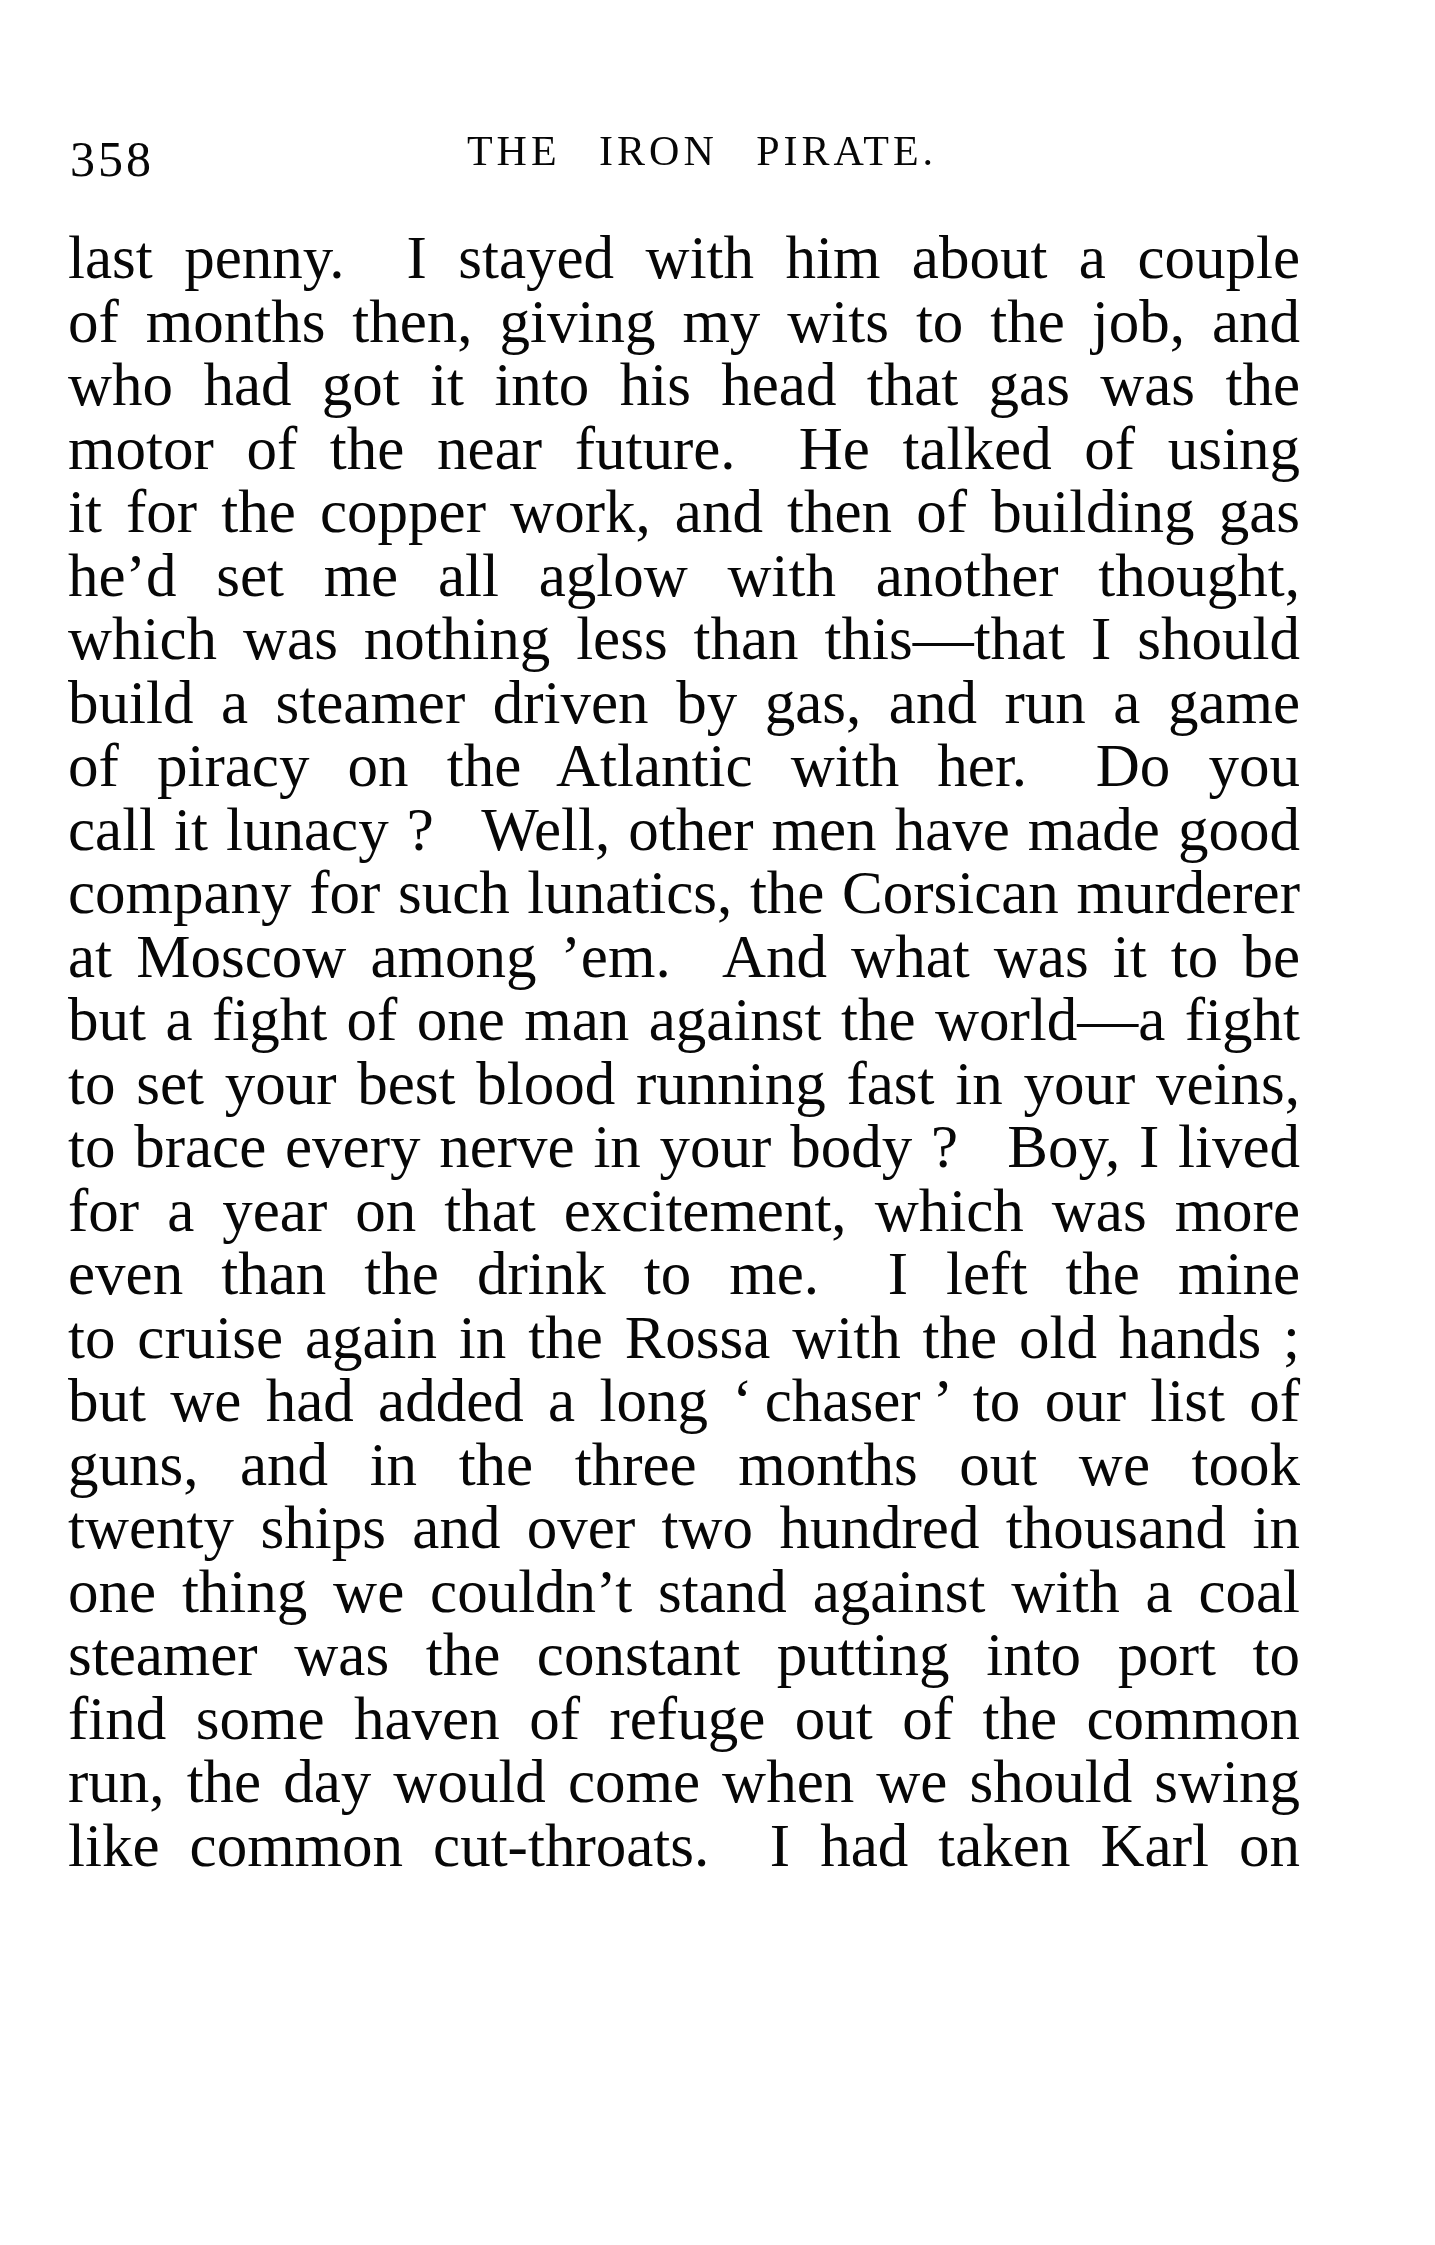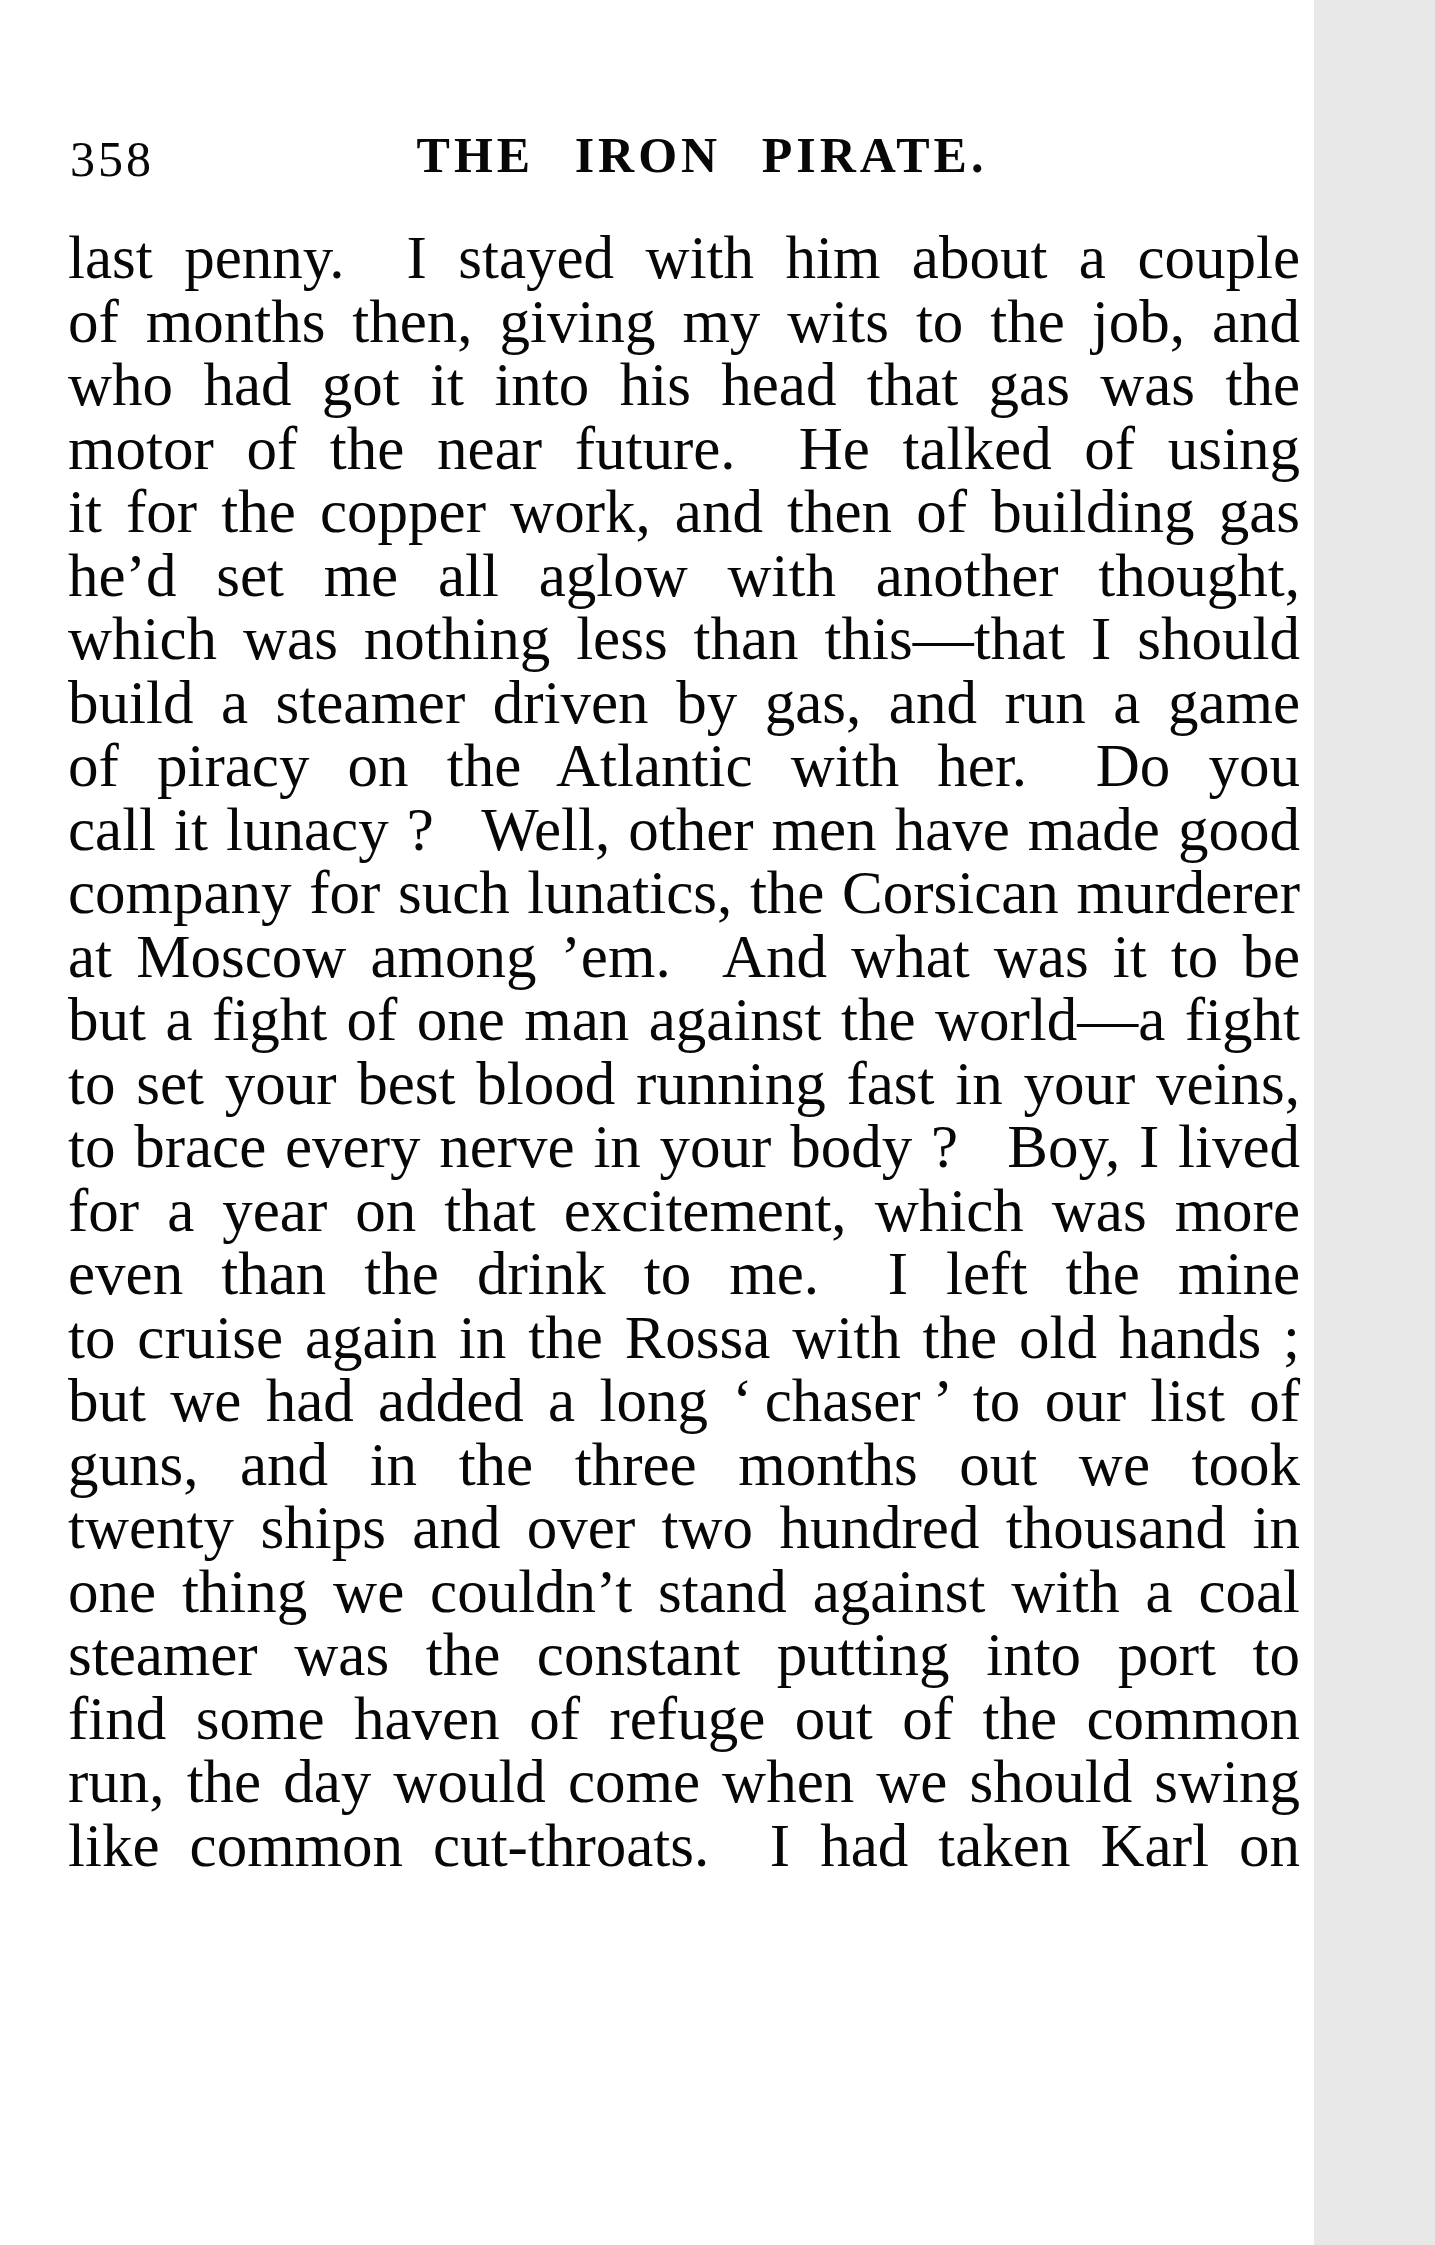--- a/index.html
+++ b/index.html
@@ -2,21 +2,21 @@
 <html><head>
 <meta charset="utf-8">
 <style>
   html, body {
     margin: 0;
     padding: 0;
     background: #e8e8e8;
   }
   .page {
     position: relative;
-    width: 1314px;
+    width: 1435px;
     height: 2245px;
     background: #ffffff;
     color: #070707;
     font-family: "Liberation Serif", "DejaVu Serif", serif;
     overflow: hidden;
   }
   .header {
     position: absolute;
     top: 126px;
     left: 68px;
@@ -31,25 +31,24 @@
     letter-spacing: 3px;
     line-height: 1;
   }
   .title {
     position: absolute;
     left: 0;
     right: 0;
     top: 4px;
     padding-left: 36px;
     text-align: center;
-    font-size: 50px;
+    font-size: 42px;
     letter-spacing: 4px;
     word-spacing: 24px;
     line-height: 1;
-    font-weight: bold;
   }
   .bodytext {
     position: absolute;
     top: 226px;
     left: 68px;
     width: 1232px;
   }
   .line {
     font-size: 61px;
     line-height: 63.5px;

